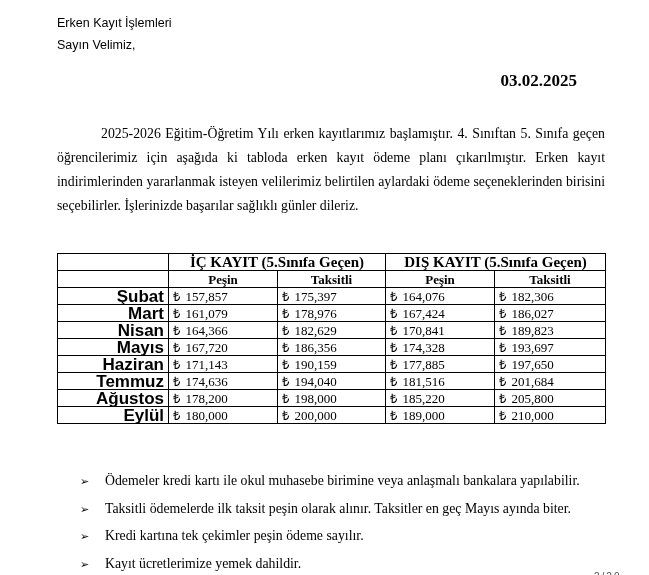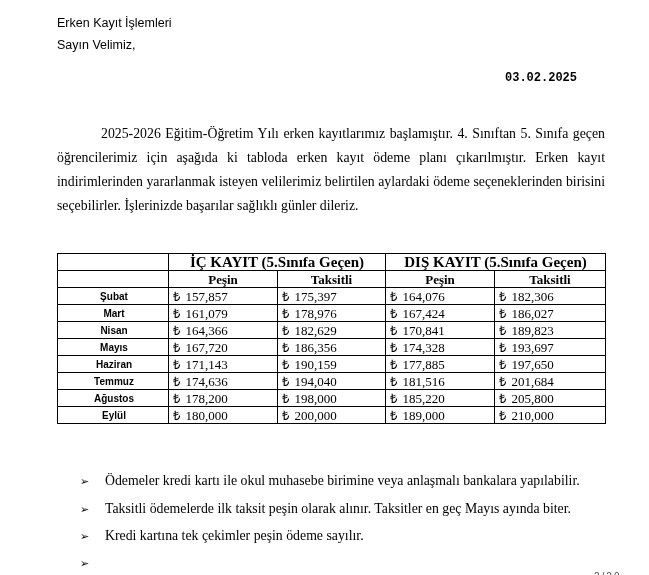--- a/index.html
+++ b/index.html
@@ -25,22 +25,22 @@
     position: absolute;
     left: 57px;
     top: 38px;
     font-family: "Liberation Sans", sans-serif;
     font-size: 12.5px;
   }
   .doc-date {
     position: absolute;
     right: 46px;
     top: 71px;
-    font-family: Liberation Mono, monospace;
-    font-size: 12px;
+    font-family: Liberation Serif, serif;
+    font-size: 17px;
     font-weight: bold;
   }
   .body-paragraph {
     position: absolute;
     left: 57px;
     top: 122px;
     width: 548px;
     font-size: 13.8px;
     line-height: 24px;
     text-align: justify;
@@ -70,22 +70,22 @@
     font-size: 15px;
   }
   .price-table th.sub-header {
     font-family: "Liberation Serif", serif;
     font-weight: bold;
     text-align: center;
   }
   .price-table td.month-cell {
     font-family: "Liberation Sans", sans-serif;
     font-weight: bold;
-    font-size: 10px;
-    text-align: center;
+    font-size: 17px;
+    text-align: right;
     padding-left: 6px;
   }
   .price-table td.price-cell {
     font-family: "Liberation Serif", serif;
   }
   .price-cell .currency { margin-right: 5px; }
   .notes {
     position: absolute;
     left: 80px;
     top: 472px;
@@ -221,18 +221,19 @@
       <div class="note-item">
         <span class="note-bullet">➢</span>
         <span class="note-text">Taksitli ödemelerde ilk taksit peşin olarak alınır. Taksitler en geç Mayıs ayında biter.</span>
       </div>
       <div class="note-item">
         <span class="note-bullet">➢</span>
         <span class="note-text">Kredi kartına tek çekimler peşin ödeme sayılır.</span>
       </div>
       <div class="note-item">
         <span class="note-bullet">➢</span>
+        <span class="note-text">Kayıt ücretlerimize yemek dahildir.</span>
       </div>
     </div>
 
   <div class="footer-fragment">2/20</div>
 
 </div>
 
 </body></html>

